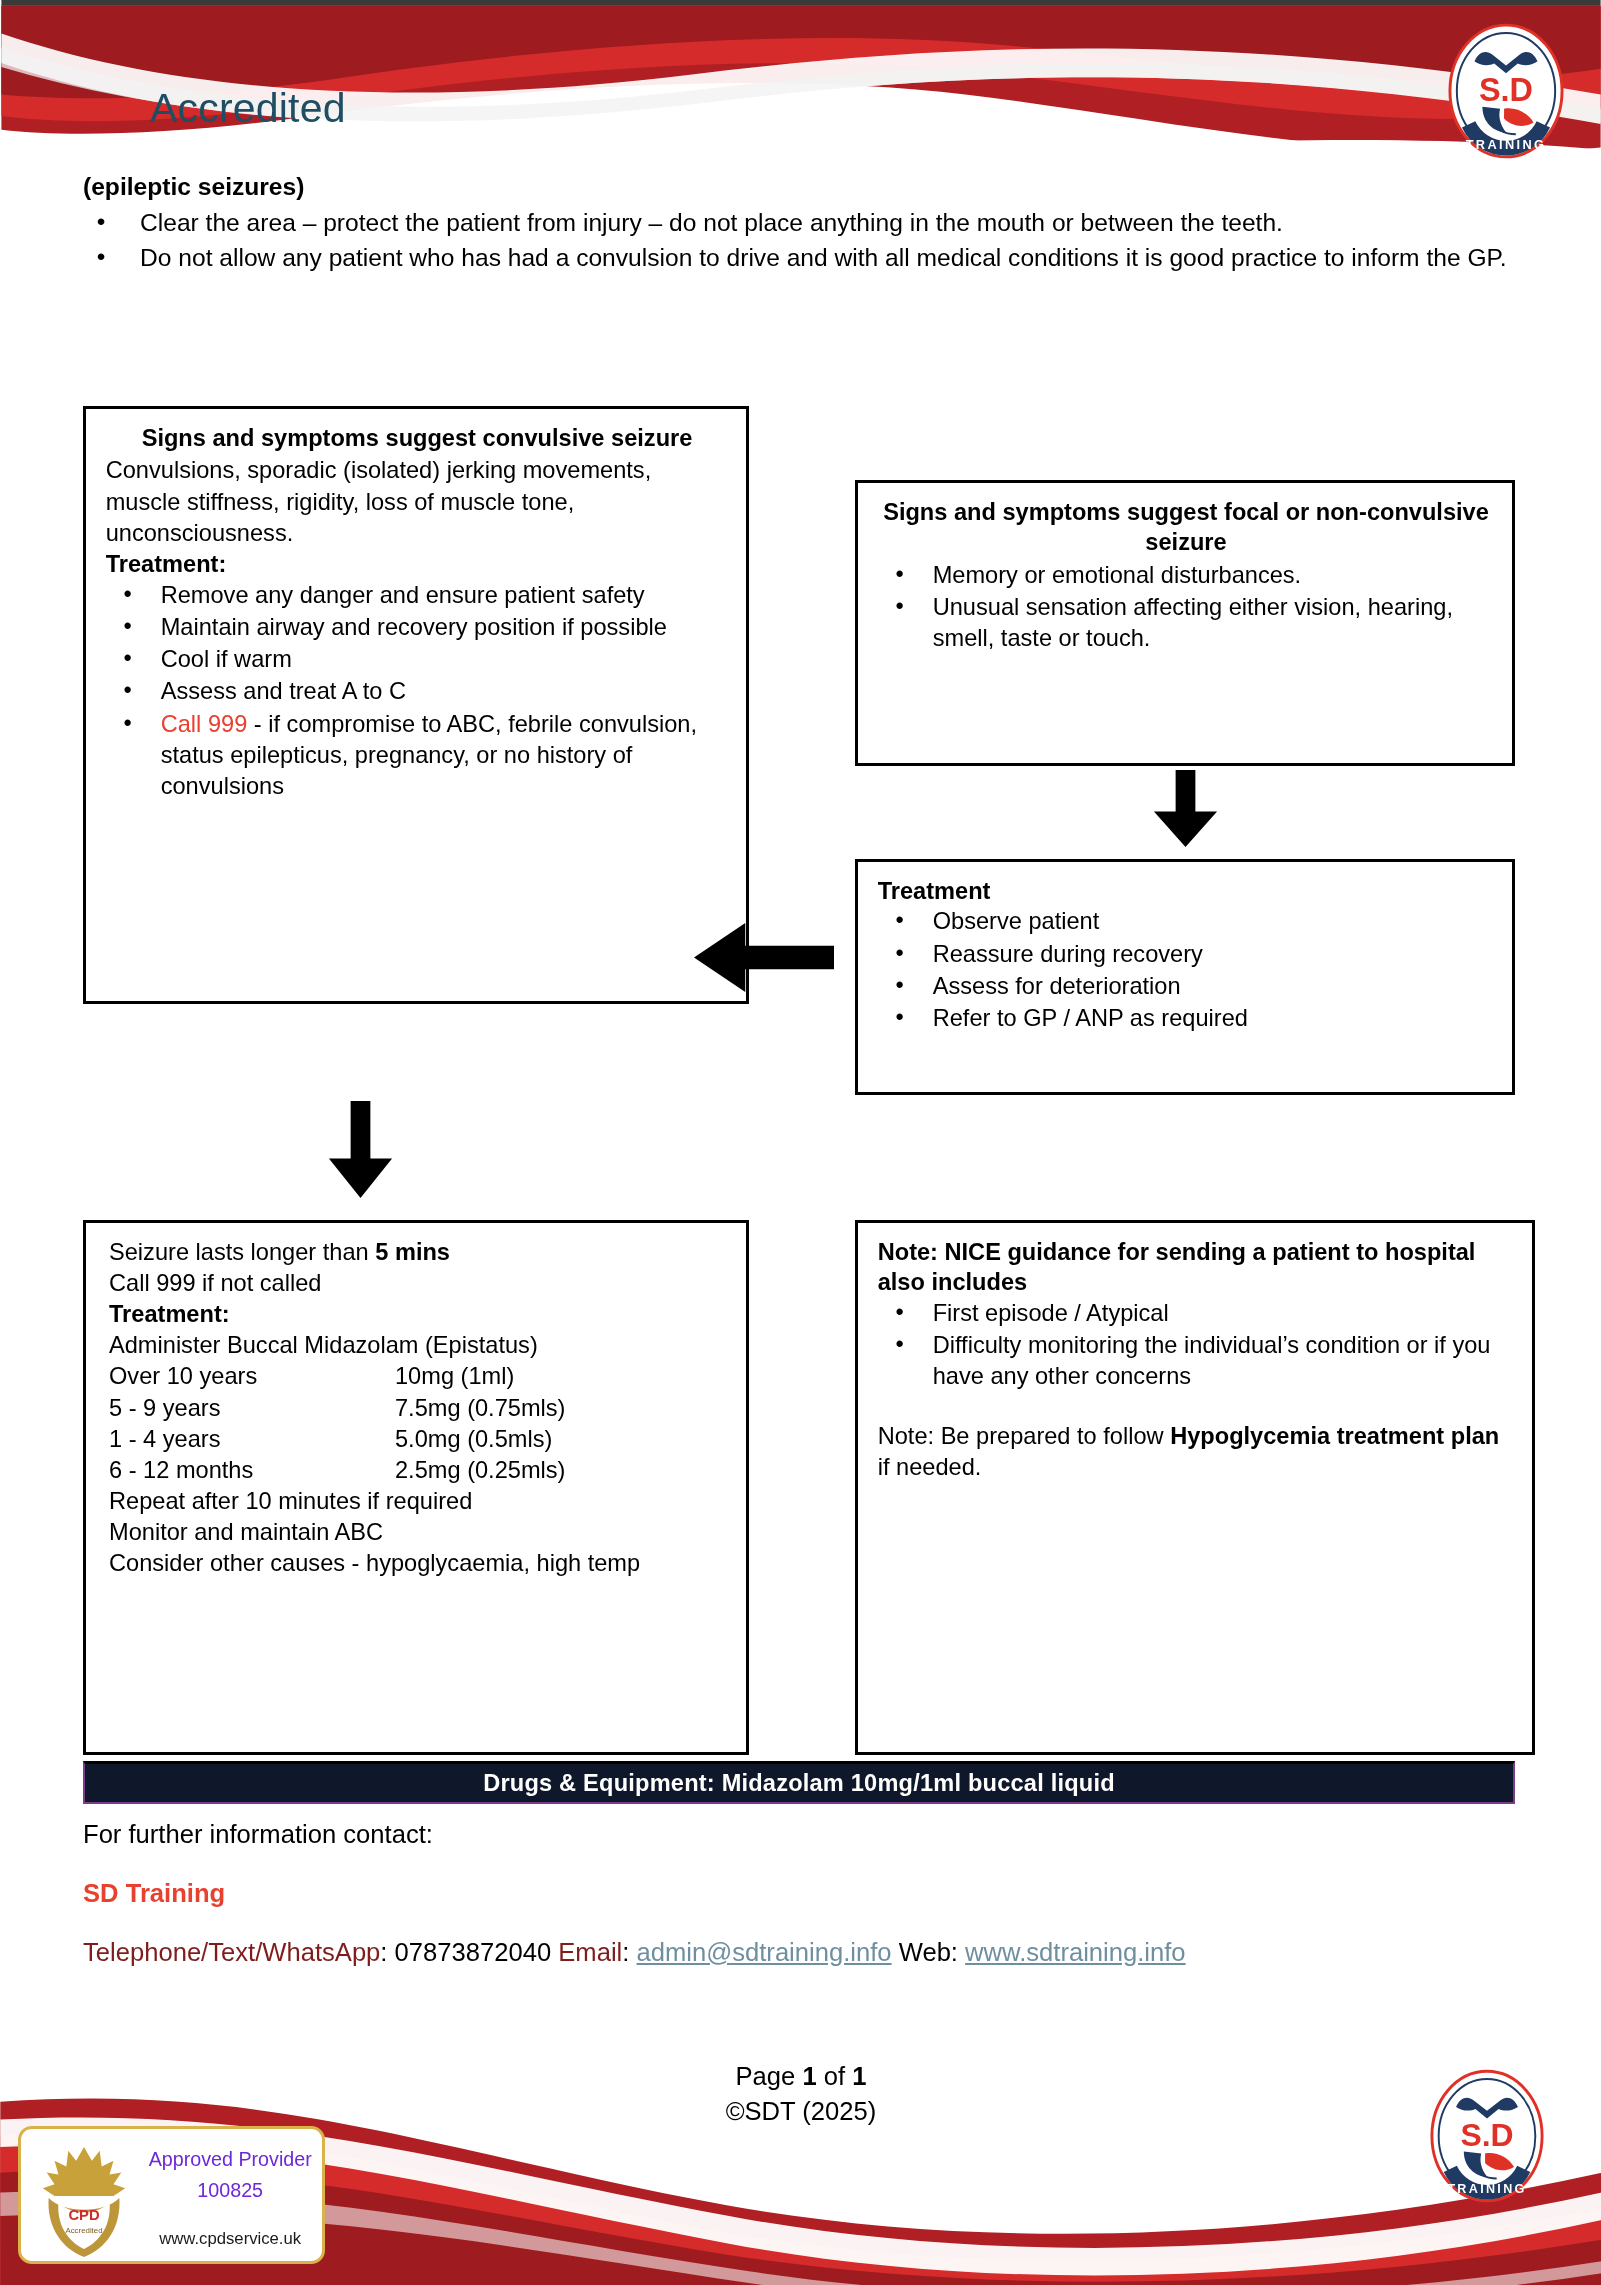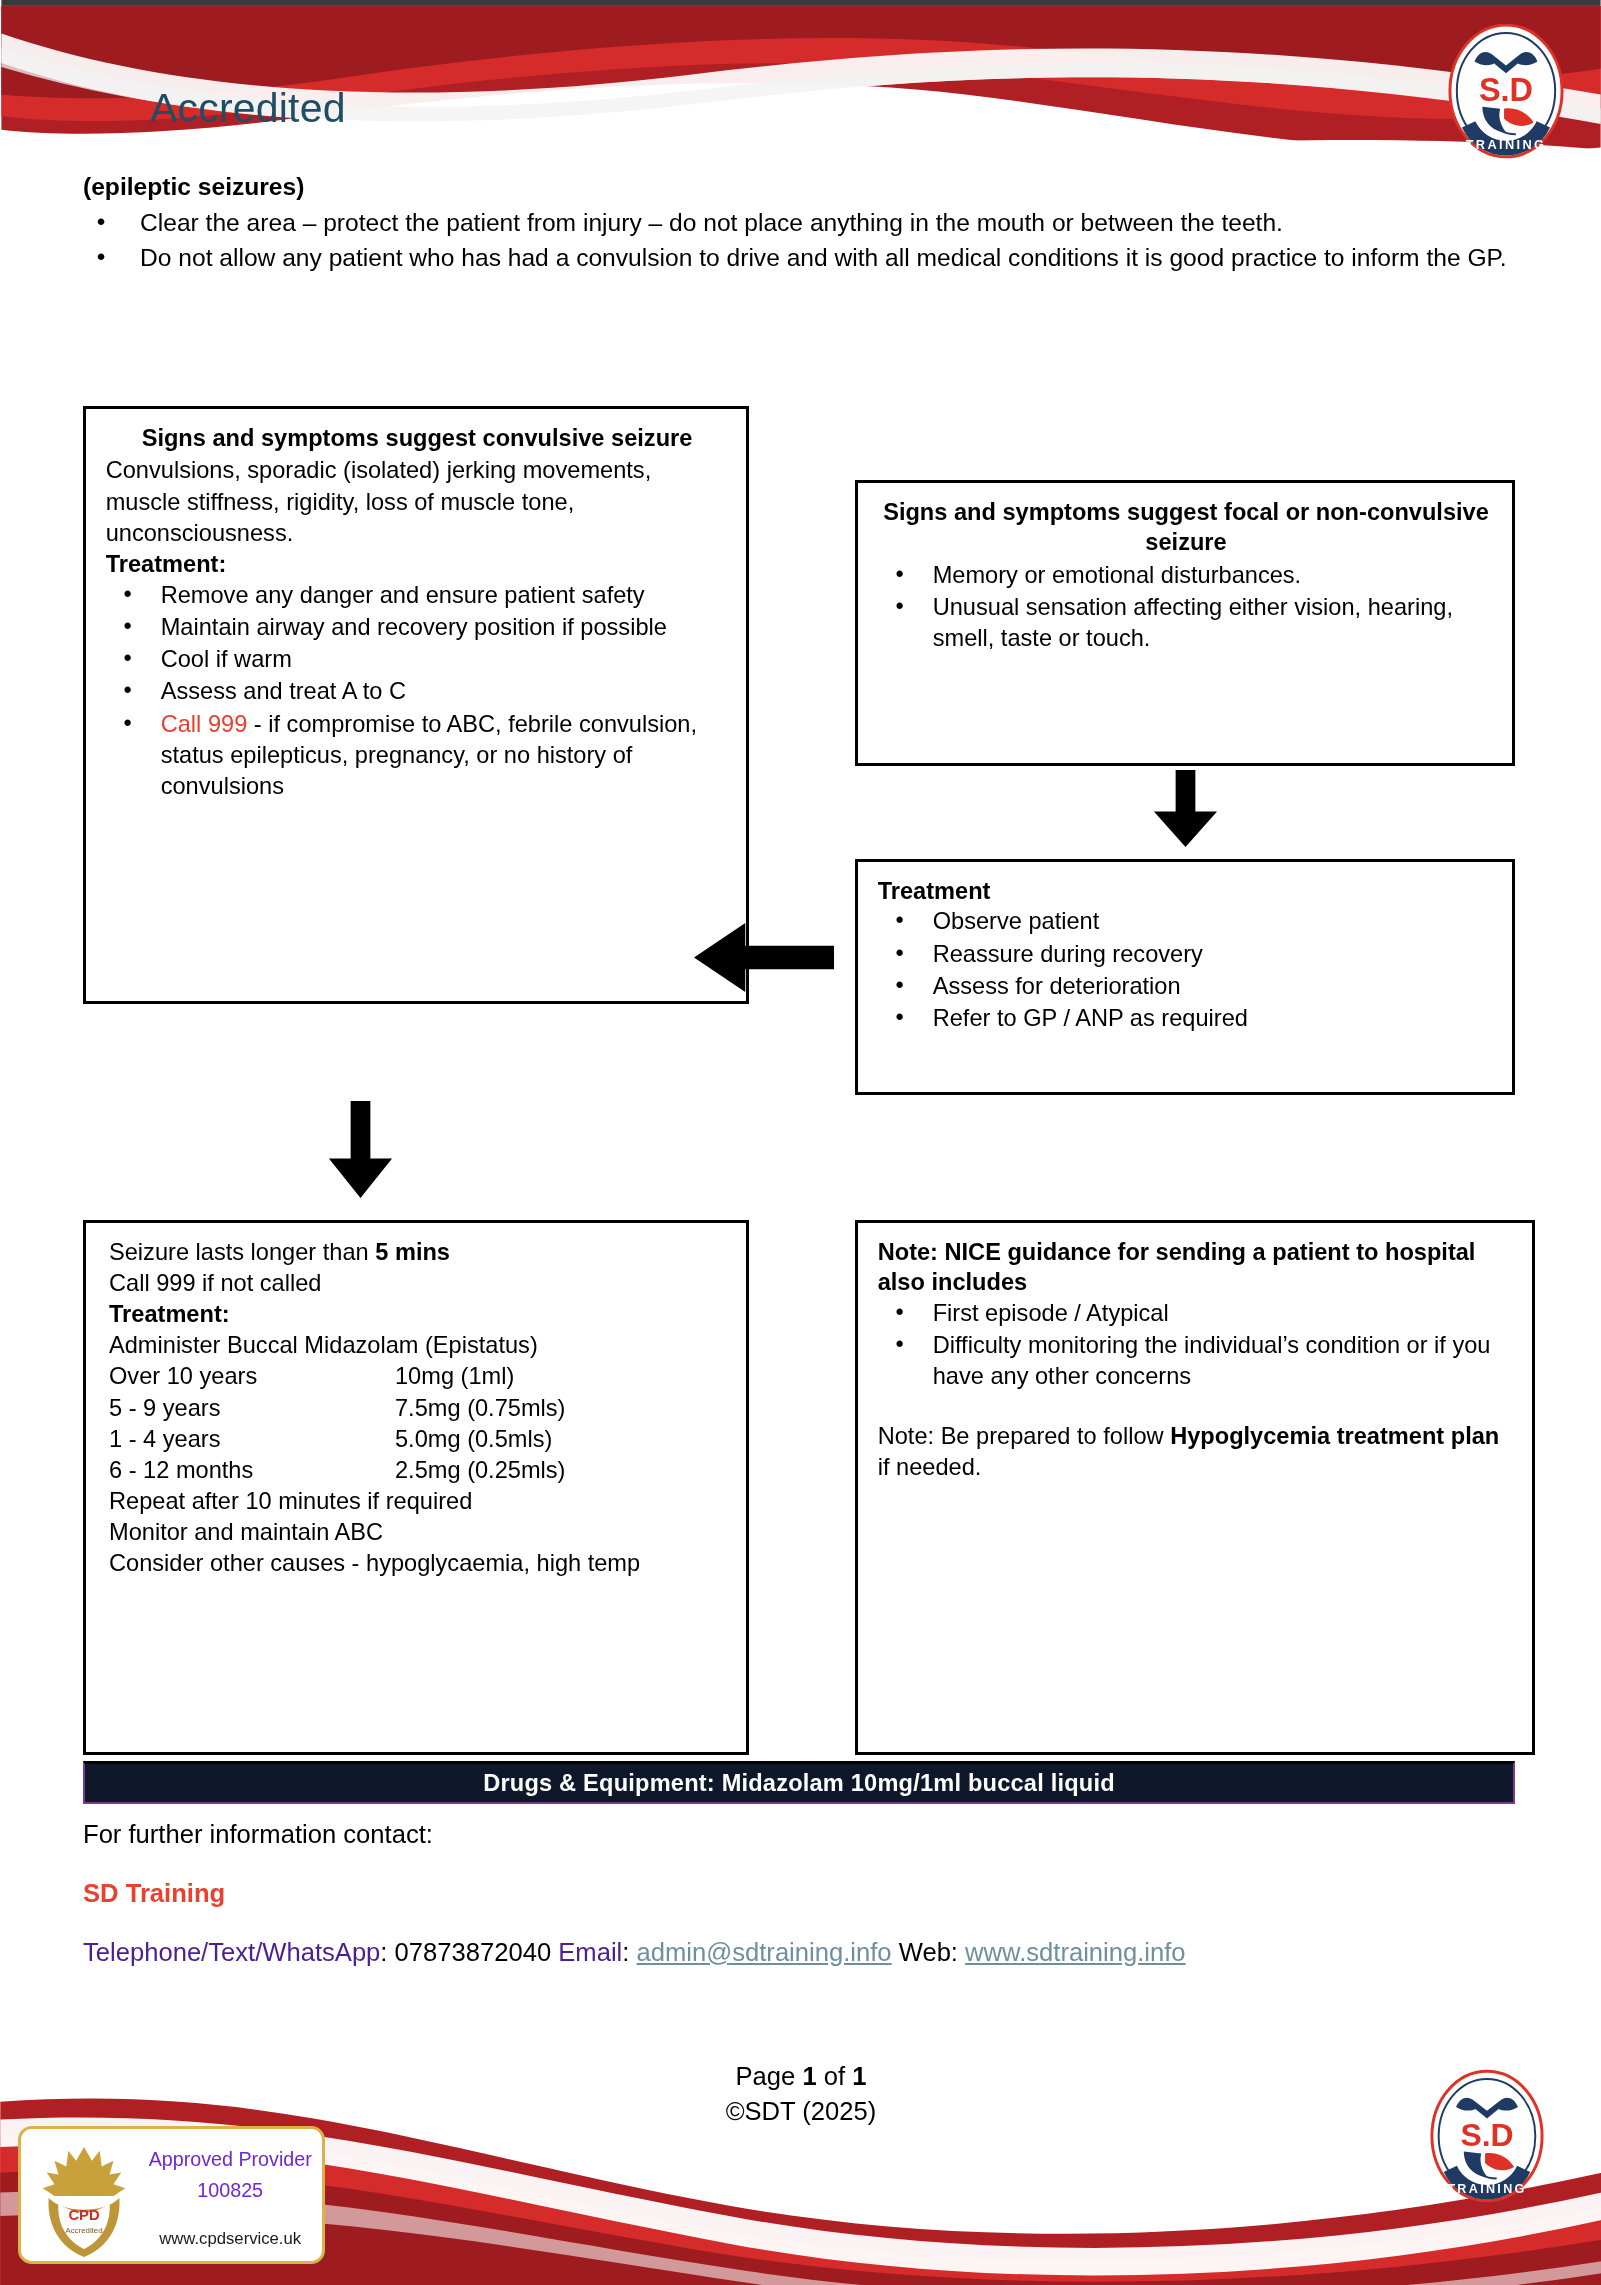--- a/index.html
+++ b/index.html
@@ -162,21 +162,21 @@
     top: 1818px;
     width: 1448px;
   }
   .contact-line {
     font-size: 25.6px;
     line-height: 1.3;
     color: #000;
     margin-bottom: 25.6px;
   }
   .brandred { color: #E8412F; font-weight: bold; }
-  .redtxt   { color: #4c1d95; }
+  .redtxt   { color: #7f1d1d; }
   .link {
     color: #6E8FA0;
     text-decoration: underline;
   }
 
   
   .footer-band {
     position: absolute;
     bottom: 0; left: 0;
     width: 1602px; height: 260px;

